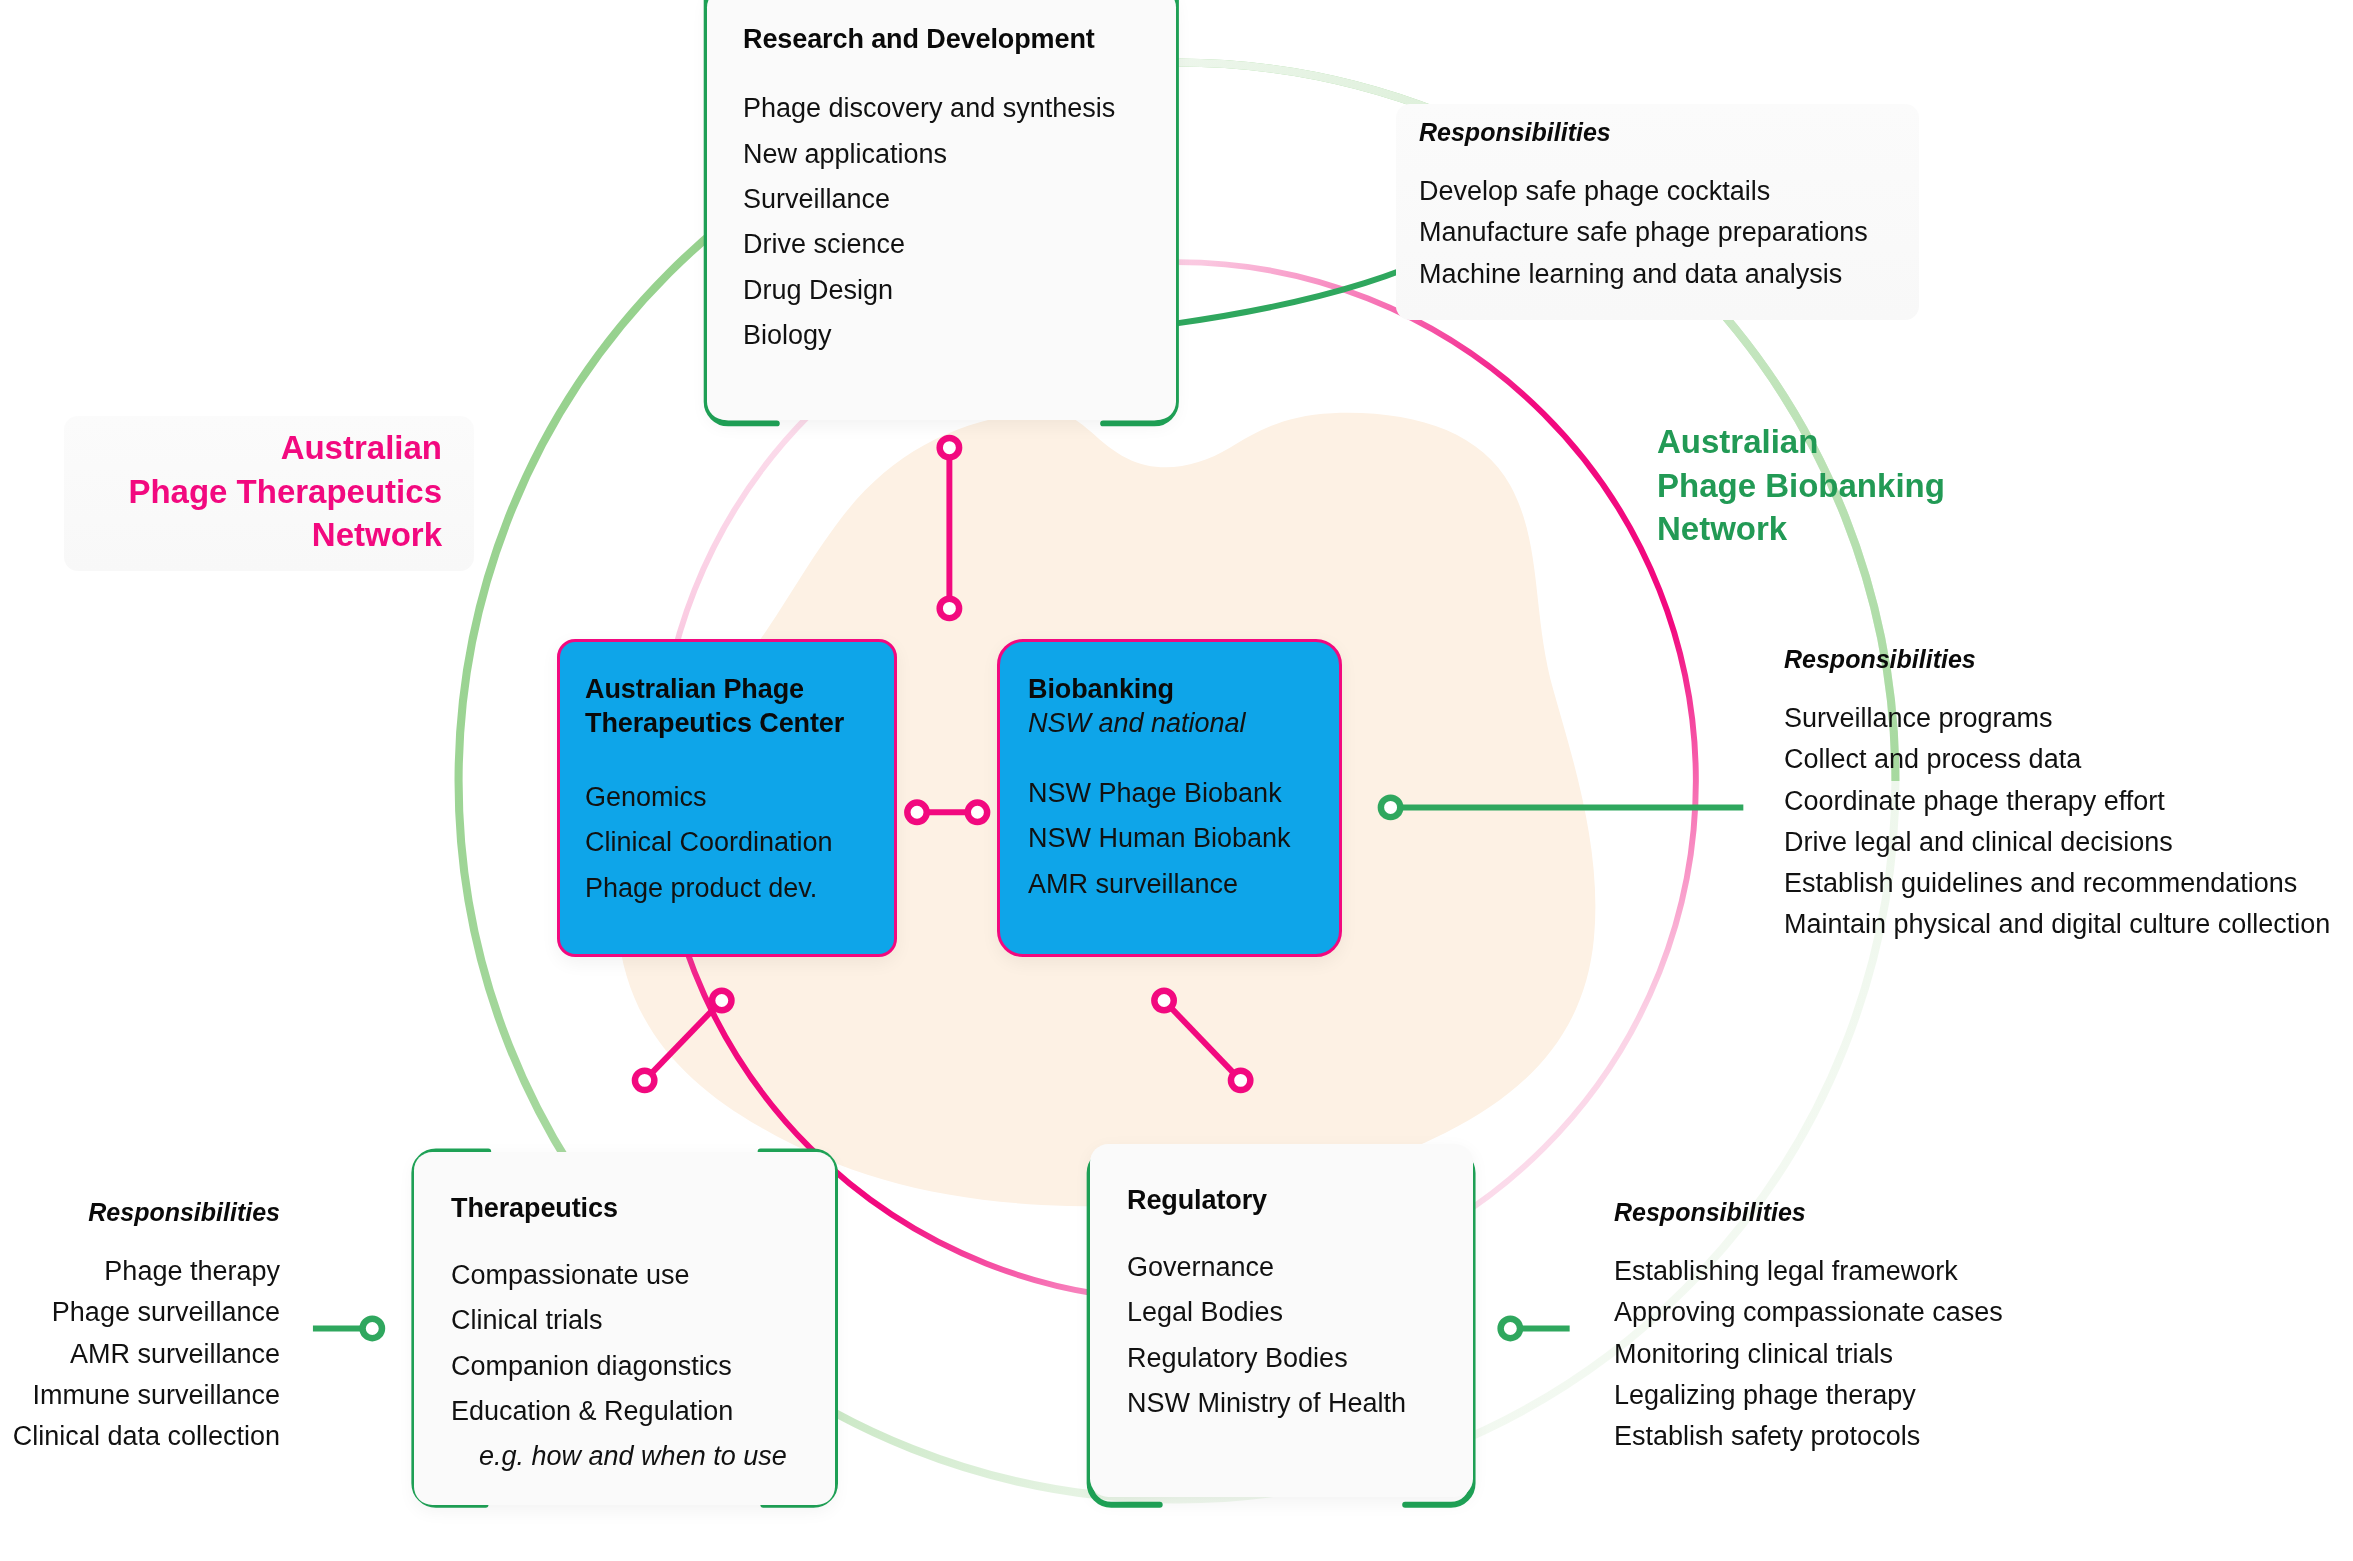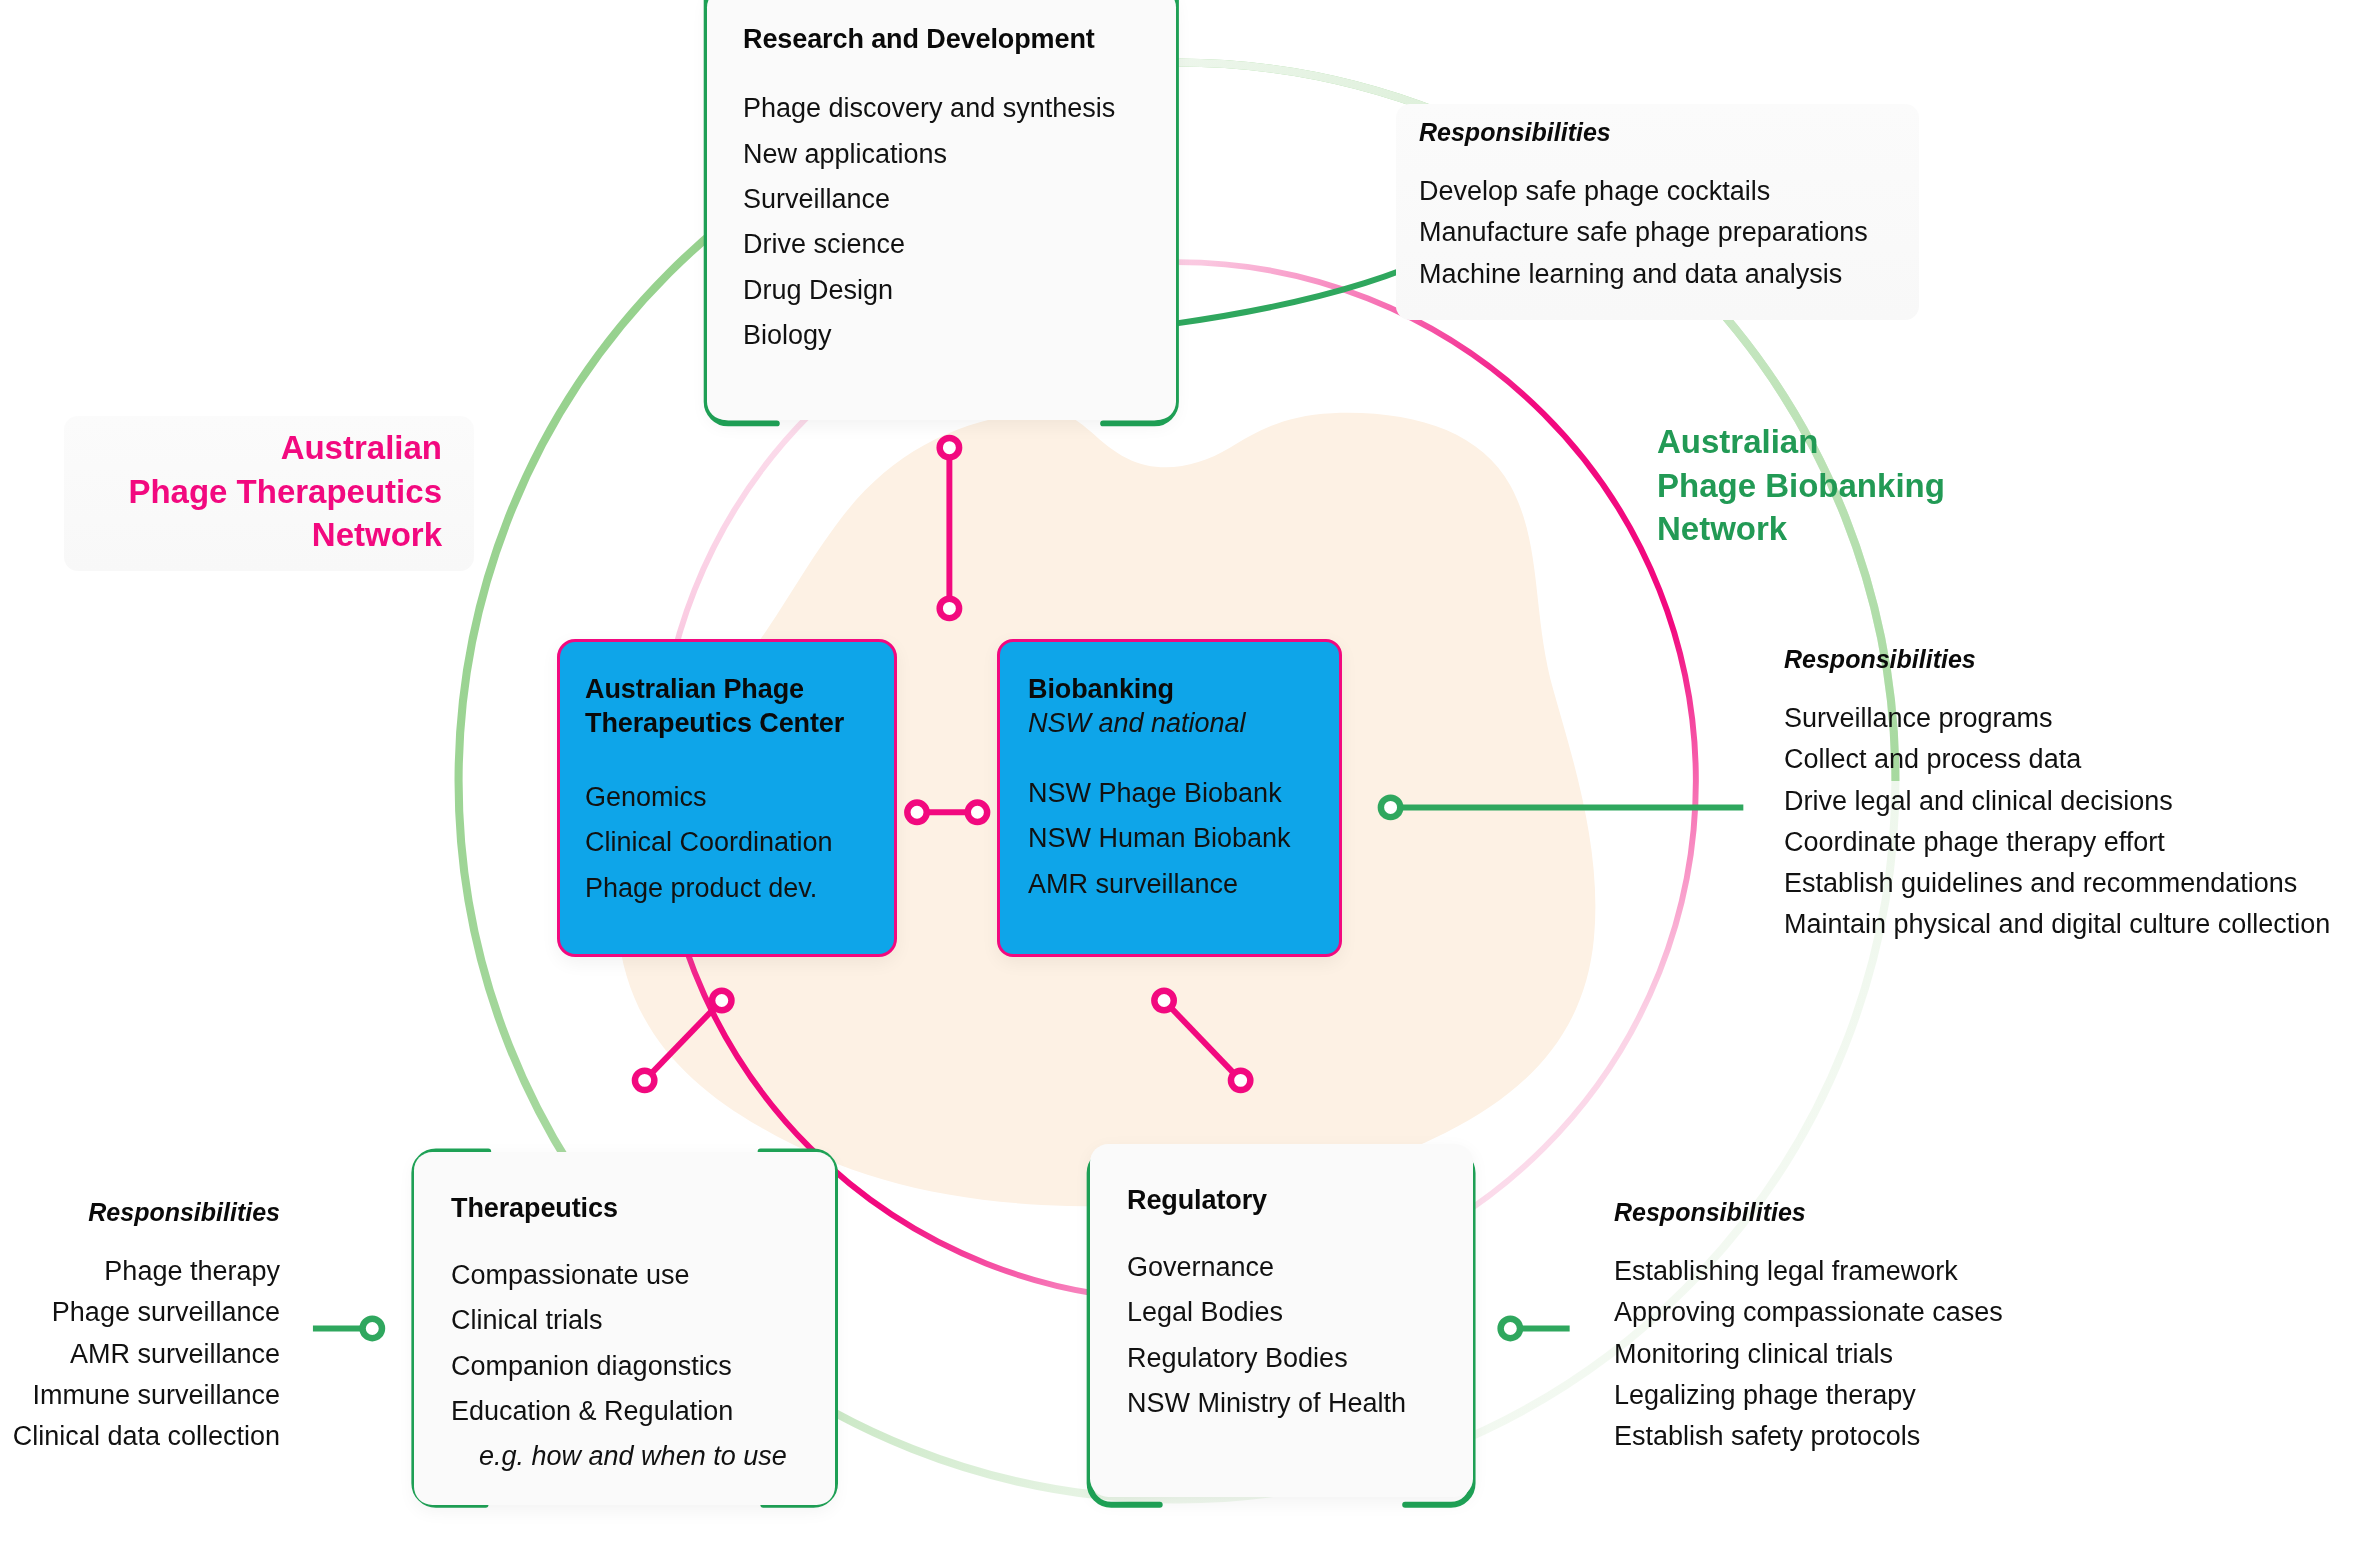--- a/index.html
+++ b/index.html
@@ -158,21 +158,21 @@
   <div class="card magenta" style="left:557px;top:639px;width:340px;height:318px;border-radius:18.3px;padding:30px 30px 0 25px;">
     <div class="card-title" style="white-space:pre-line;">Australian Phage
 Therapeutics Center</div>
     <div class="card-list" style="margin-top:35px;">
       <div class="li">Genomics</div>
       <div class="li">Clinical Coordination</div>
       <div class="li">Phage product dev.</div>
     </div>
   </div>
 
-  <div class="card magenta" style="left:997px;top:639px;width:345px;height:318px;border-radius:16px;padding:30px 30px 0 28px;">
+  <div class="card magenta" style="left:997px;top:639px;width:345px;height:318px;border-radius:26px;padding:30px 30px 0 28px;">
     <div class="card-title">Biobanking</div>
     <div class="card-sub">NSW and national</div>
     <div class="card-list" style="margin-top:31px;">
       <div class="li">NSW Phage Biobank</div>
       <div class="li">NSW Human Biobank</div>
       <div class="li">AMR surveillance</div>
     </div>
   </div>
 
   <div class="gcard" style="left:414px;top:1152px;width:421px;height:353px;">
@@ -216,22 +216,22 @@
     <div class="rhead">Responsibilities</div>
     <div class="rline">Develop safe phage cocktails</div>
     <div class="rline">Manufacture safe phage preparations</div>
     <div class="rline">Machine learning and data analysis</div>
   </div>
 
   <div class="resp" style="left:1784px;top:645px;">
     <div class="rhead">Responsibilities</div>
     <div class="rline">Surveillance programs</div>
     <div class="rline">Collect and process data</div>
+    <div class="rline">Coordinate phage therapy effort</div>
     <div class="rline">Drive legal and clinical decisions</div>
-    <div class="rline">Coordinate phage therapy effort</div>
     <div class="rline">Establish guidelines and recommendations</div>
     <div class="rline">Maintain physical and digital culture collection</div>
   </div>
 
   <div class="resp ralign" style="left:0px;top:1198px;width:280px;">
     <div class="rhead">Responsibilities</div>
     <div class="rline">Phage therapy</div>
     <div class="rline">Phage surveillance</div>
     <div class="rline">AMR surveillance</div>
     <div class="rline">Immune surveillance</div>

